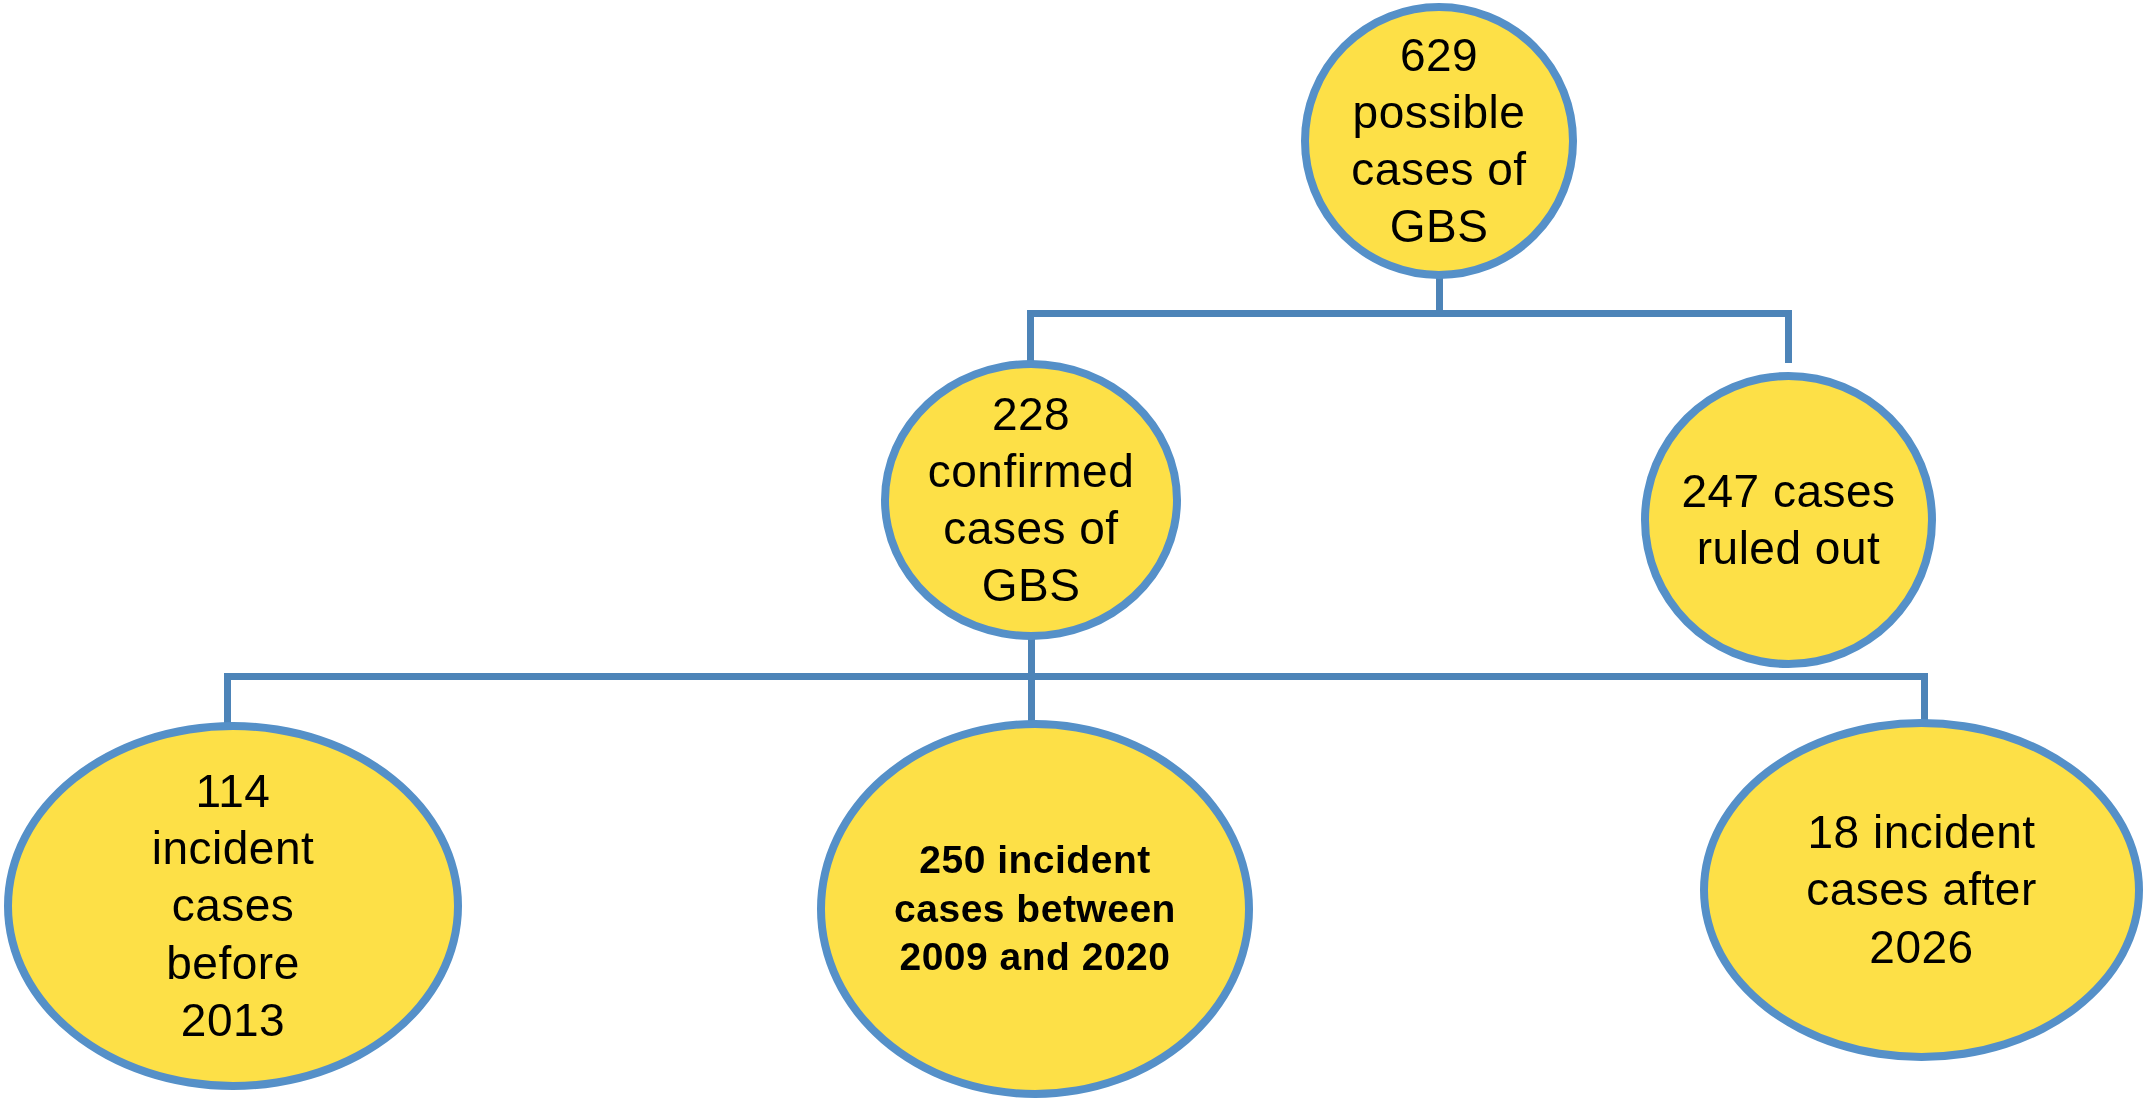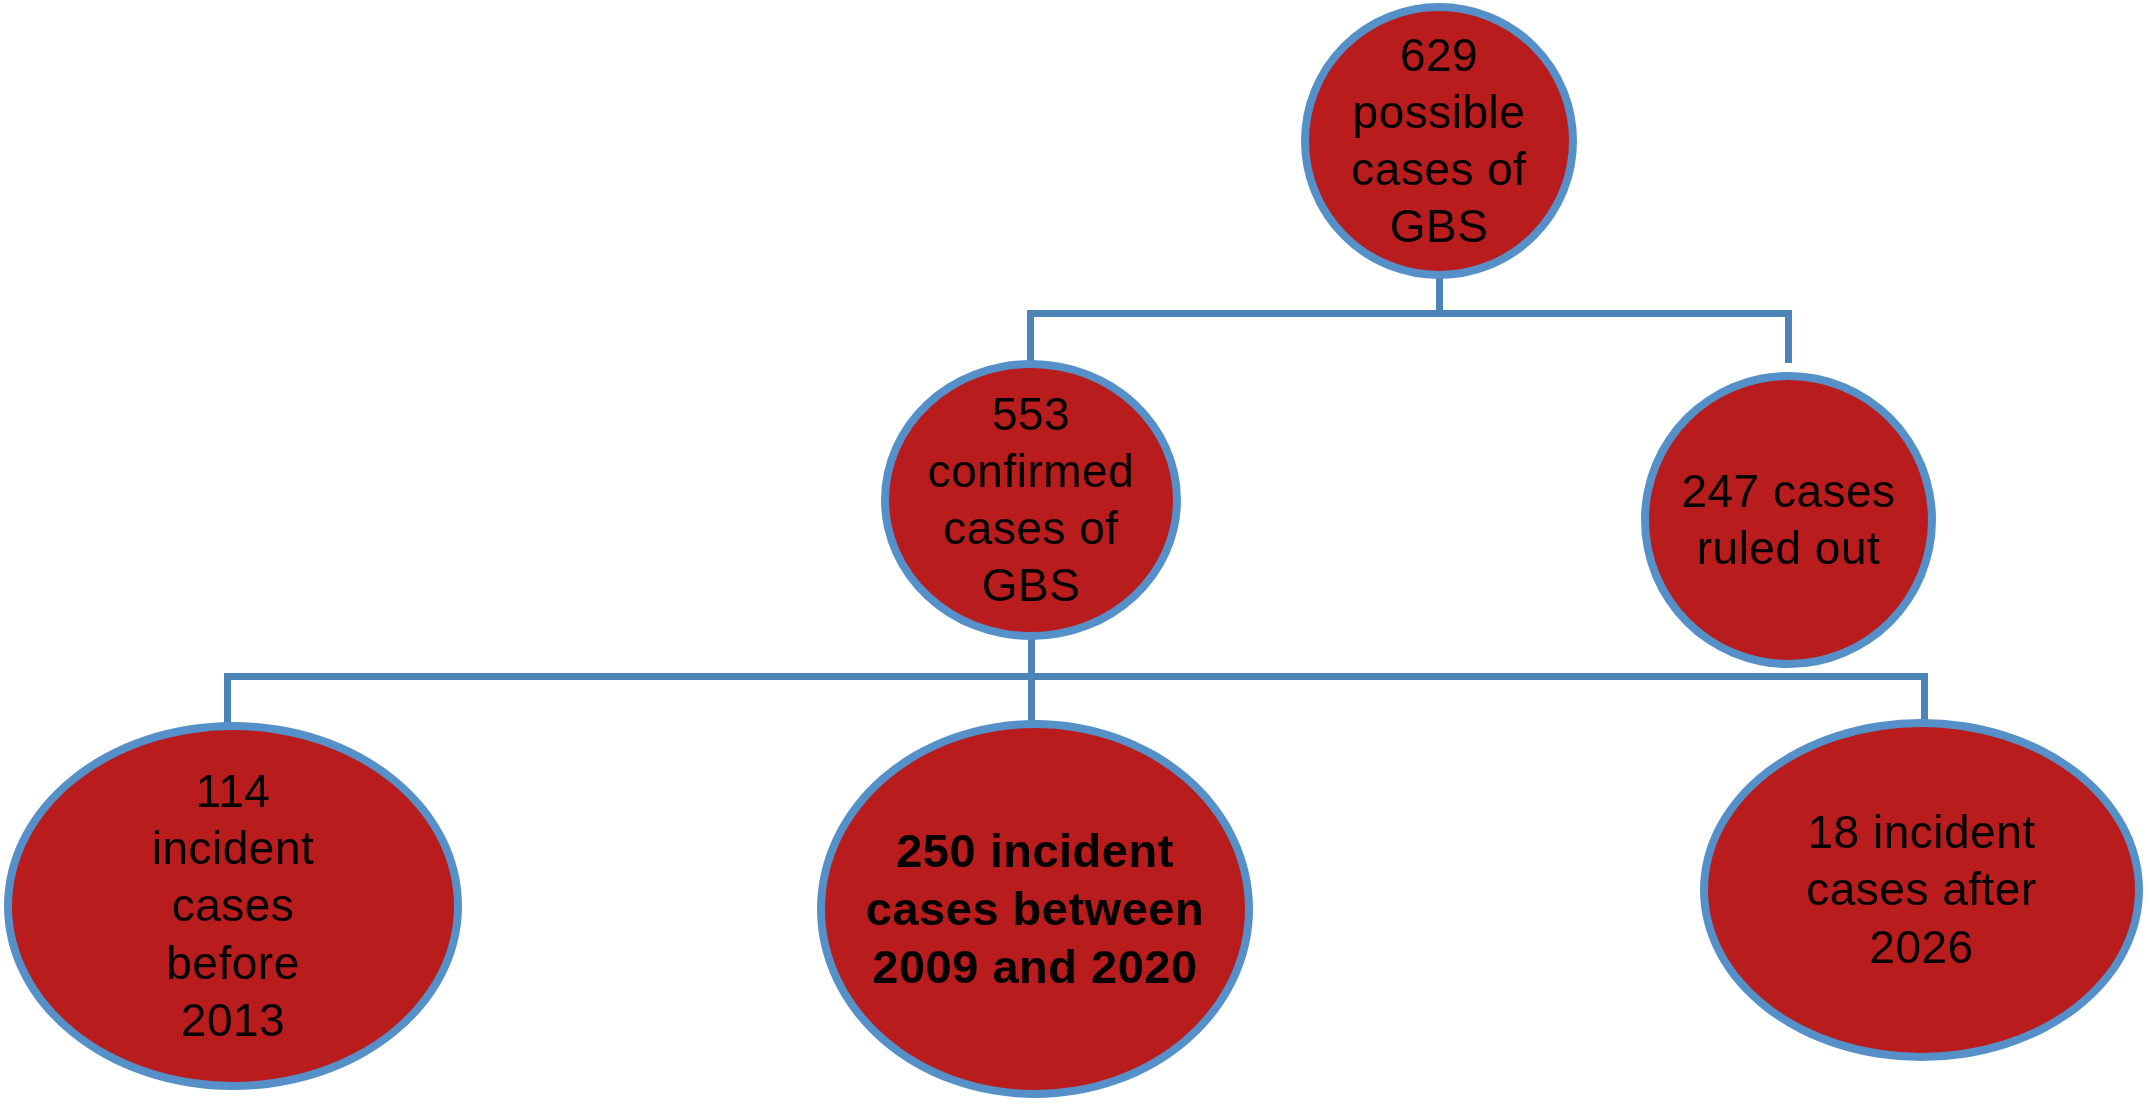--- a/index.html
+++ b/index.html
@@ -13,37 +13,37 @@
     height: 1108px;
     background: var(--background, #ffffff);
     font-family: "Liberation Sans", sans-serif;
     overflow: hidden;
   }
   .node {
     position: absolute;
     box-sizing: border-box;
     border: 8px solid var(--node-stroke, #5590C8);
     border-radius: 50%;
-    background: #b91c1c;
+    background: #fde047;
     display: flex;
     align-items: center;
     justify-content: center;
     text-align: center;
     z-index: 2;
   }
   .node .label {
     white-space: pre-line;
     font-size: 46px;
     line-height: 1.24;
     color: var(--text, #000000);
     letter-spacing: 0.5px;
   }
   .node.bold .label {
     font-weight: bold;
-    font-size: 47px;
+    font-size: 39px;
   }
   .line {
     position: absolute;
     background: var(--connector, #4D84B8);
     z-index: 1;
   }
 </style>
 </head>
 <body>
 
@@ -60,21 +60,21 @@
   <div class="line" style="left:1921px; top:673px; width:7px;    height:53px;"></div>
 
   <div class="node" style="left:1301px; top:3px; width:276px; height:276px;">
     <div class="label">629
 possible
 cases of
 GBS</div>
   </div>
 
   <div class="node" style="left:881px; top:360px; width:300px; height:280px;">
-    <div class="label">553
+    <div class="label">228
 confirmed
 cases of
 GBS</div>
   </div>
 
   <div class="node" style="left:1641px; top:372px; width:295px; height:296px;">
     <div class="label">247 cases
 ruled out</div>
   </div>
 

